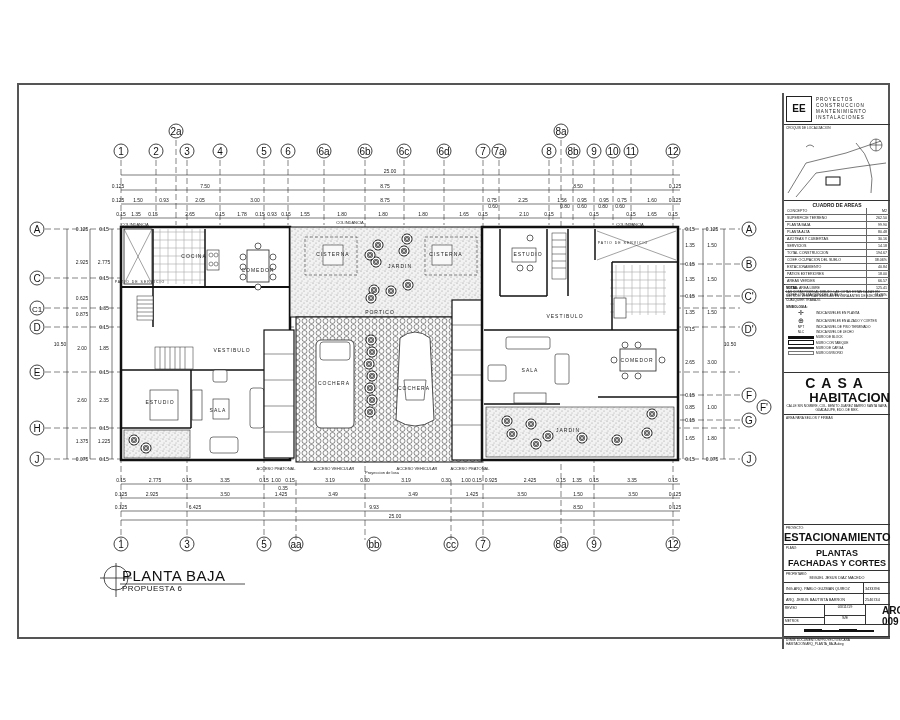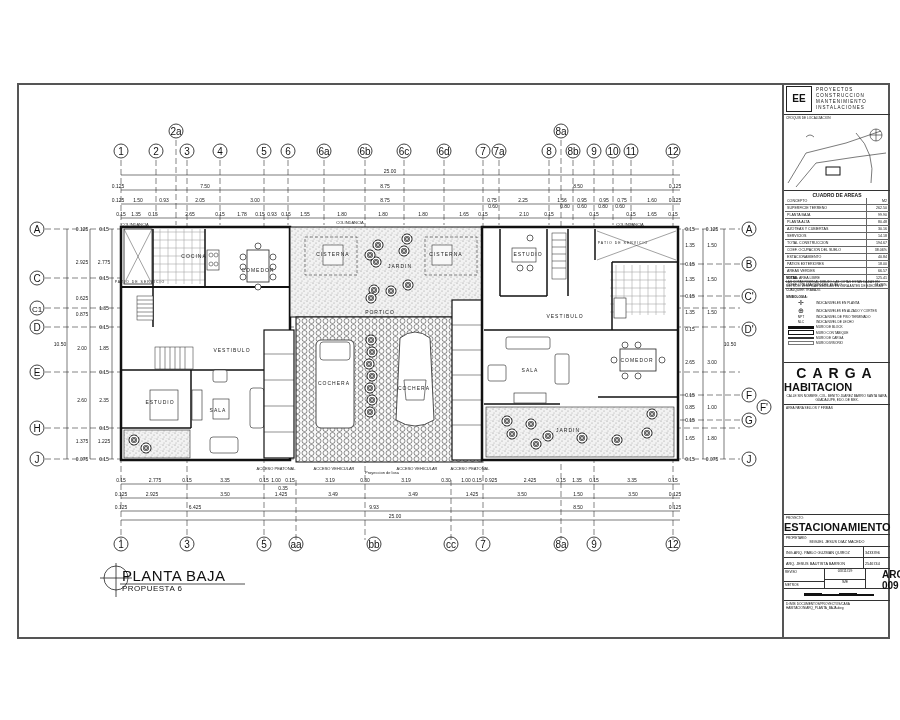--- a/index.html
+++ b/index.html
@@ -1,31 +1,31 @@
 <!DOCTYPE html>
 <html><head>
 <meta charset="utf-8">
 <style>
   html,body{margin:0;padding:0;background:#fff;}
   body{width:900px;height:720px;position:relative;overflow:hidden;font-family:"Liberation Sans",sans-serif;color:#111;}
   .sheet{position:absolute;left:17px;top:83px;width:873px;height:556px;border:2px solid #555;box-sizing:border-box;background:#fff;}
   svg{position:absolute;left:0;top:0;}
-  .tb{position:absolute;left:782px;top:83px;width:108px;height:556px;border-left:2px solid #555;box-sizing:border-box;font-family:"Liberation Sans",sans-serif;}
+  .tb{position:absolute;left:782px;top:93px;width:108px;height:556px;border-left:2px solid #555;box-sizing:border-box;font-family:"Liberation Sans",sans-serif;}
   .tb .cell{border-bottom:1px solid #333;box-sizing:border-box;position:relative;}
   .logo-row{height:32px;display:flex;align-items:center;padding:2px;}
   .logo-box{width:24px;height:24px;border:1px solid #222;font-weight:bold;font-size:10px;display:flex;align-items:center;justify-content:center;}
   .logo-text{font-size:4.5px;letter-spacing:1px;line-height:6px;margin-left:4px;}
   .small{font-size:3.8px;line-height:5px;}
   .tiny{font-size:3.2px;line-height:4px;}
   .areas-table{width:100%;border-collapse:collapse;font-size:3.6px;}
   .areas-table td{border-bottom:1px solid #666;padding:0 2px;height:6px;}
   .areas-table td.v{text-align:right;border-left:1px solid #666;}
   .areas-title{font-size:5px;font-weight:bold;text-align:center;}
   .casa{font-size:14px;font-weight:bold;letter-spacing:6px;text-align:center;line-height:15px;}
-  .habit{font-size:11px;font-weight:bold;text-align:left;line-height:13px;}
+  .habit{font-size:13px;font-weight:bold;text-align:right;line-height:13px;}
   .proj{font-size:11px;font-weight:bold;text-align:center;}
   .plano{font-size:9px;font-weight:bold;text-align:center;line-height:10px;}
   .arq{font-size:10px;font-weight:bold;text-align:center;line-height:11px;margin-left:16px;}
   .lbl{font-size:3px;position:absolute;left:2px;top:1px;}
   .title-block{position:absolute;left:122px;top:567px;}
   .title-main{font-size:15px;letter-spacing:0.5px;}
   .title-sub{font-size:8px;letter-spacing:0.5px;}
   text{font-family:"Liberation Sans",sans-serif;}
 </style>
 </head>
@@ -676,30 +676,35 @@
         <span class="tiny">MURO DE BLOCK</span>
       <span style="display:block;height:3px;border:1px solid #111;margin:0 2px;"></span>
         <span class="tiny">MURO CON TABIQUE</span>
       <span style="display:block;height:2px;background:#333;margin:0 2px;"></span>
         <span class="tiny">MURO DE CARGA</span>
       <span style="display:block;height:2px;border:1px solid #777;margin:0 2px;"></span>
         <span class="tiny">MURO DIVISORIO</span>
     </div>
   </div>
   <div class="cell" style="height:42px;padding-top:3px;">
-    <div class="casa">CARGA</div>
+    <div class="casa">CASA</div>
     <div class="habit">HABITACION</div>
     <div class="tiny" style="text-align:center;">CALLE SIN NOMBRE, COL. BENITO JUAREZ BARRIO SANTA SARA, GUADALUPE, EDO. DE MEX.</div>
   </div>
   <div class="cell" style="height:110px;padding:1px 2px;">
     <div class="tiny">AREA PARA SELLOS Y FIRMAS</div>
   </div>
   <div class="cell" style="height:20px;">
     <div class="lbl">PROYECTO:</div>
     <div class="proj" style="padding-top:6px;">ESTACIONAMIENTO</div>
+  </div>
+  <div class="cell" style="height:26px;">
+    <div class="lbl">PLANO:</div>
+    <div class="plano" style="padding-top:3px;">PLANTAS</div>
+    <div class="plano">FACHADAS Y CORTES</div>
   </div>
   <div class="cell" style="height:12px;">
     <div class="lbl">PROPIETARIO:</div>
     <div class="small" style="text-align:center;padding-top:5px;">MIGUEL JESUS DIAZ MACEDO</div>
   </div>
   <div class="cell" style="height:11px;display:flex;">
     <div class="small" style="flex:1;padding:4px 2px 0;border-right:1px solid #333;">ING.ARQ. PABLO GUZMAN QUIROZ</div>
     <div class="small" style="width:24px;padding:4px 1px 0;">3433396</div>
   </div>
   <div class="cell" style="height:11px;display:flex;">

